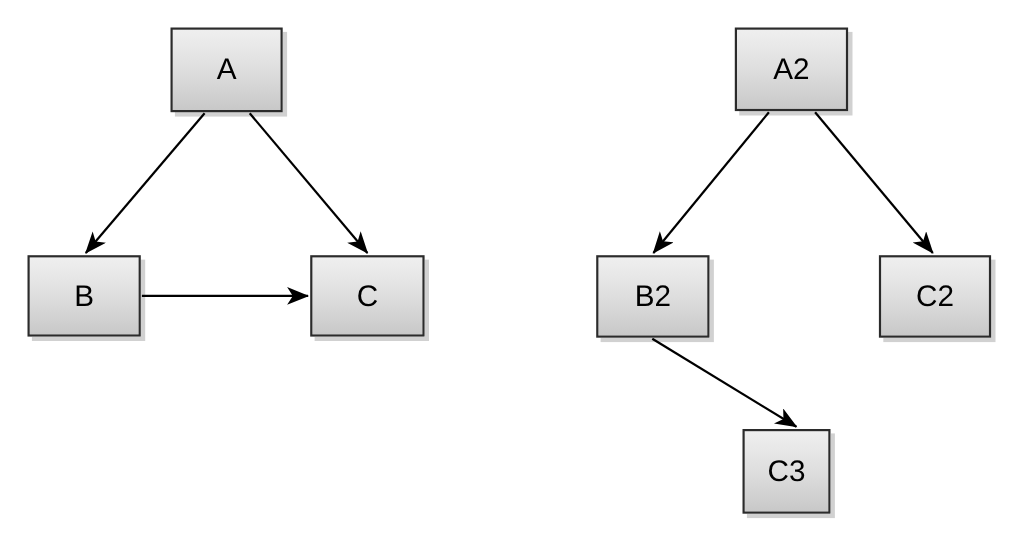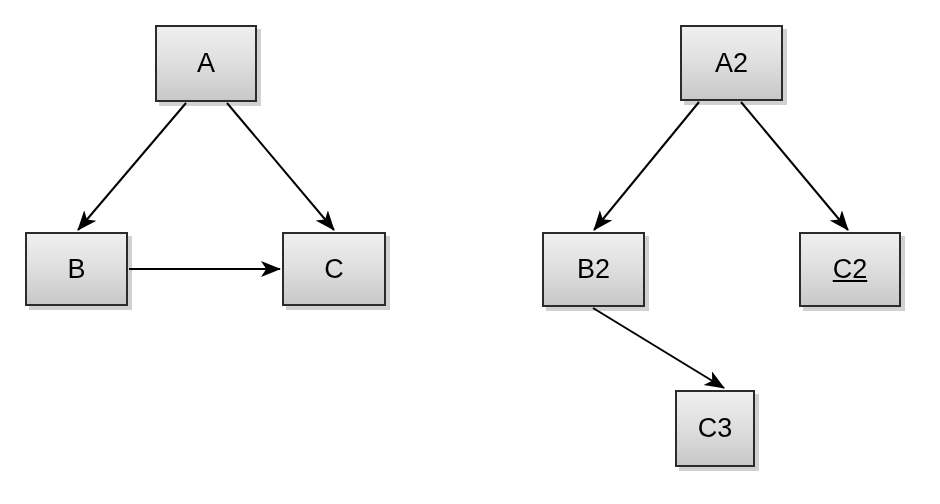--- a/index.html
+++ b/index.html
@@ -68,27 +68,27 @@
   <div id="nodes-layer">
       <div class="node" style="left: 155px; top: 25px; width: 102px; height: 77px;">
         <span class="node-label">A</span>
       </div>
       <div class="node" style="left: 25px; top: 232px; width: 103px; height: 74px;">
         <span class="node-label">B</span>
       </div>
       <div class="node" style="left: 282px; top: 232px; width: 104px; height: 74px;">
         <span class="node-label">C</span>
       </div>
-      <div class="node" style="left: 668px; top: 25px; width: 103px; height: 76px; margin-left: 12px;">
+      <div class="node" style="left: 668px; top: 25px; width: 103px; height: 76px;">
         <span class="node-label">A2</span>
       </div>
       <div class="node" style="left: 542px; top: 232px; width: 103px; height: 75px; justify-content: center;">
         <span class="node-label">B2</span>
       </div>
-      <div class="node" style="left: 799px; top: 232px; width: 102px; height: 75px; text-decoration: underline;">
+      <div class="node" style="left: 799px; top: 232px; width: 102px; height: 75px;">
         <span class="node-label">C2</span>
       </div>
       <div class="node" style="left: 675px; top: 390px; width: 80px; height: 77px;">
         <span class="node-label">C3</span>
       </div>
     </div>
 
 </div>
 
 </body></html>

